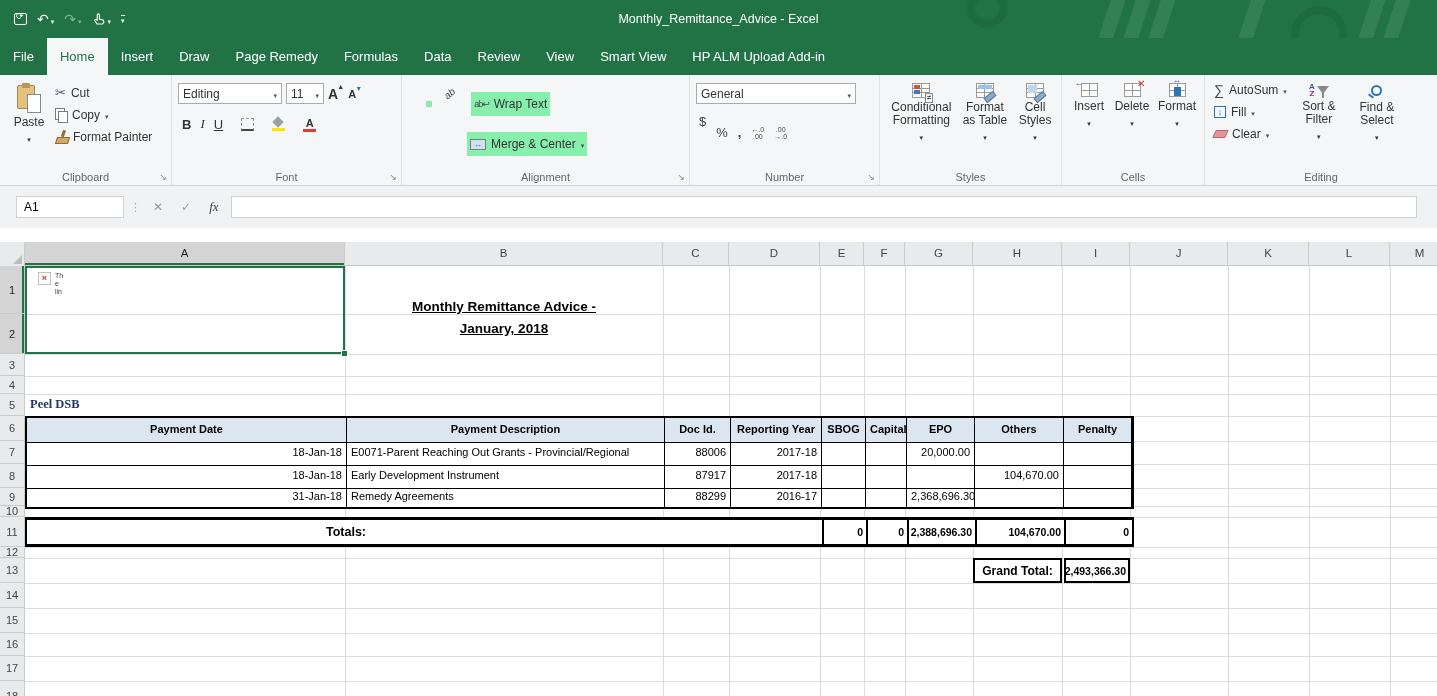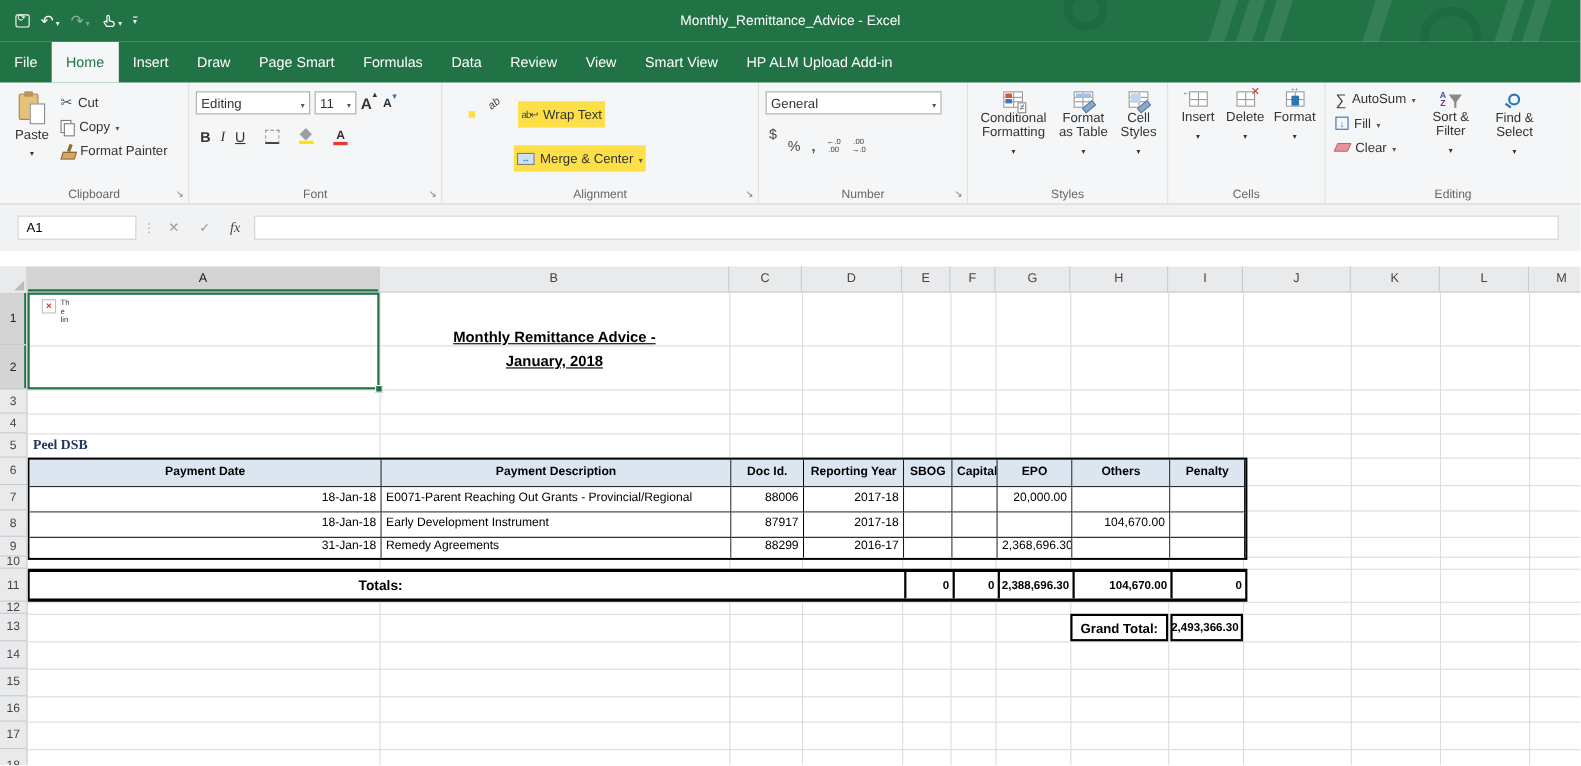--- a/index.html
+++ b/index.html
@@ -36,21 +36,21 @@
   
   #ribbon { position:absolute; left:0; top:75px; width:1437px; height:111px; background:#f5f6f7; border-bottom:1px solid #d2d2d2; z-index:18; font-size:12px; color:#333; }
   .rgroup { position:absolute; top:0; height:110px; border-right:1px solid #e1e1e1; padding:4px 4px 18px 6px; }
   .glabel { position:absolute; bottom:2px; left:0; right:0; text-align:center; font-size:11px; color:#666; }
   .glauncher { position:absolute; bottom:3px; right:4px; font-size:9px; color:#888; }
   .glauncher::after { content:"↘"; }
   .rbig { display:flex; flex-direction:column; align-items:center; justify-content:flex-start; gap:3px; padding:4px 5px; text-align:center; line-height:13px; }
   .rbig .dd2::after { content:" ▾"; font-size:7px; }
   .rsmall { display:flex; align-items:center; gap:5px; height:22px; padding:0 3px; white-space:nowrap; }
   .rsmall .dd::after, .combo .dd::after { content:"▾"; font-size:7px; color:#555; }
-  .toggled { background:#fde047; }
+  .toggled { background:#86efac; }
   .combo { background:#fff; border:1px solid #ababab; height:21px; display:flex; align-items:center; justify-content:space-between; padding:0 4px; font-size:12px; }
   .row { display:flex; align-items:center; }
   
   .i-paste { width:24px; height:30px; position:relative; }
   .i-paste .clip { position:absolute; left:0; top:2px; width:18px; height:24px; background:#e6c17a; border:1px solid #a3884f; border-radius:2px; }
   .i-paste .cliptop { position:absolute; left:5px; top:0; width:8px; height:5px; background:#b49662; border-radius:1px; }
   .i-paste .page { position:absolute; right:0; bottom:0; width:14px; height:19px; background:#fff; border:1px solid #8a8a8a; }
   .i-cut { color:#44546a; font-size:13px; }
   .i-copy { width:12px; height:13px; position:relative; }
   .i-copy::before,.i-copy::after { content:""; position:absolute; width:8px; height:10px; background:#fff; border:1px solid #7c7c7c; }
@@ -183,21 +183,21 @@
     </div>
     <div class="tb-title">Monthly_Remittance_Advice - Excel</div>
   </div>
 
   <div id="tabrow">
     <div id="tabs">
         <div class="tab">File</div>
         <div class="tab active">Home</div>
         <div class="tab">Insert</div>
         <div class="tab">Draw</div>
-        <div class="tab">Page Smart</div>
+        <div class="tab">Page Remedy</div>
         <div class="tab">Formulas</div>
         <div class="tab">Data</div>
         <div class="tab">Review</div>
         <div class="tab">View</div>
         <div class="tab">Smart View</div>
         <div class="tab">HP ALM Upload Add-in</div>
       </div>
   </div>
 
   <div id="ribbon">

